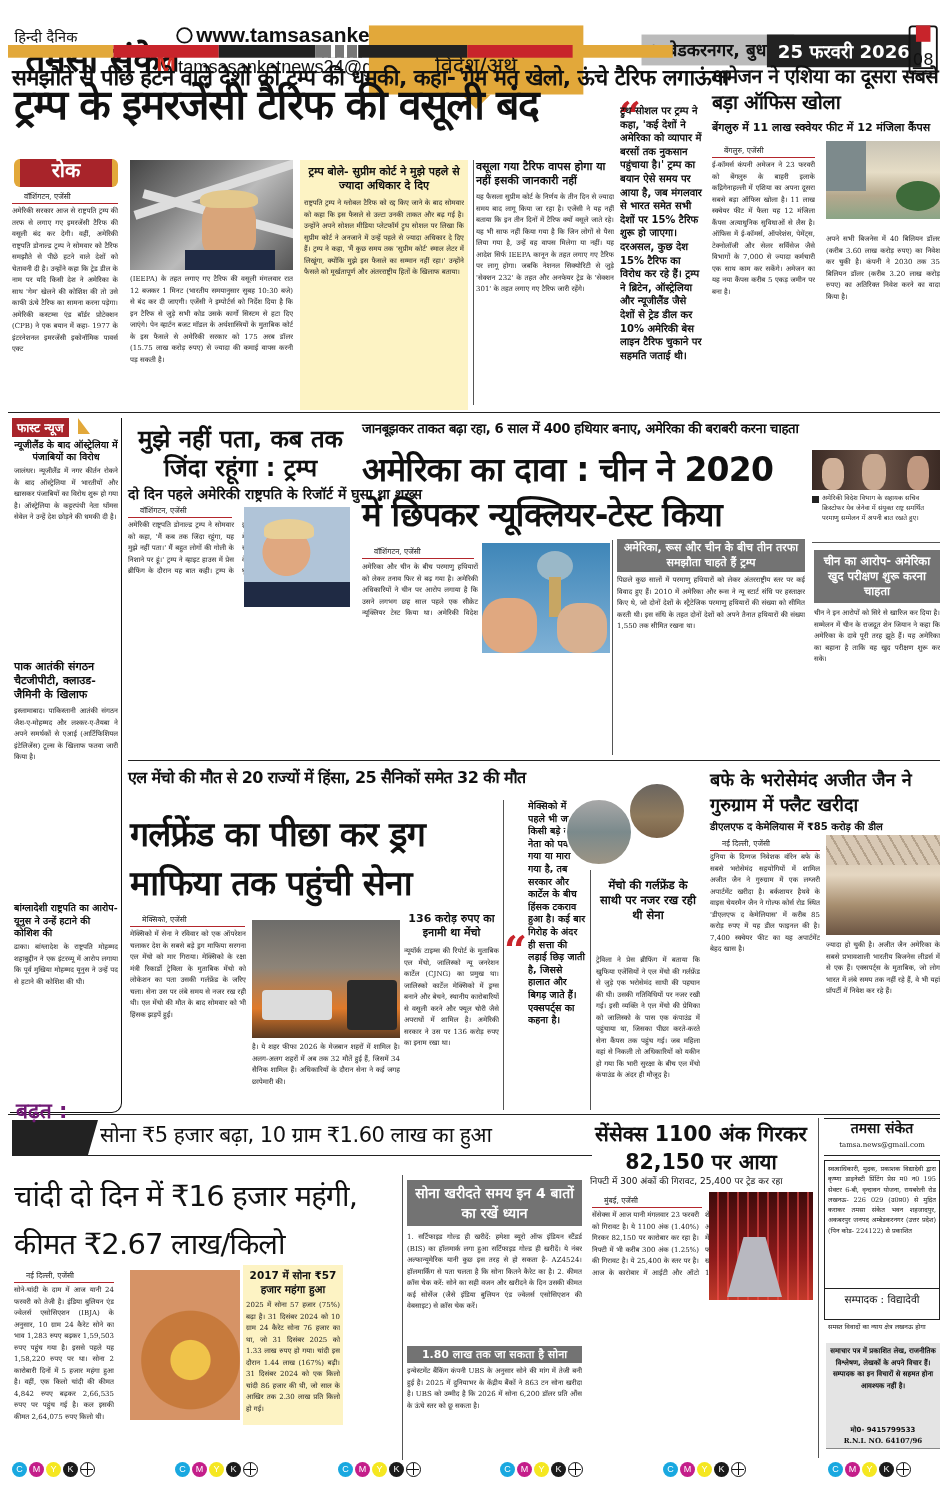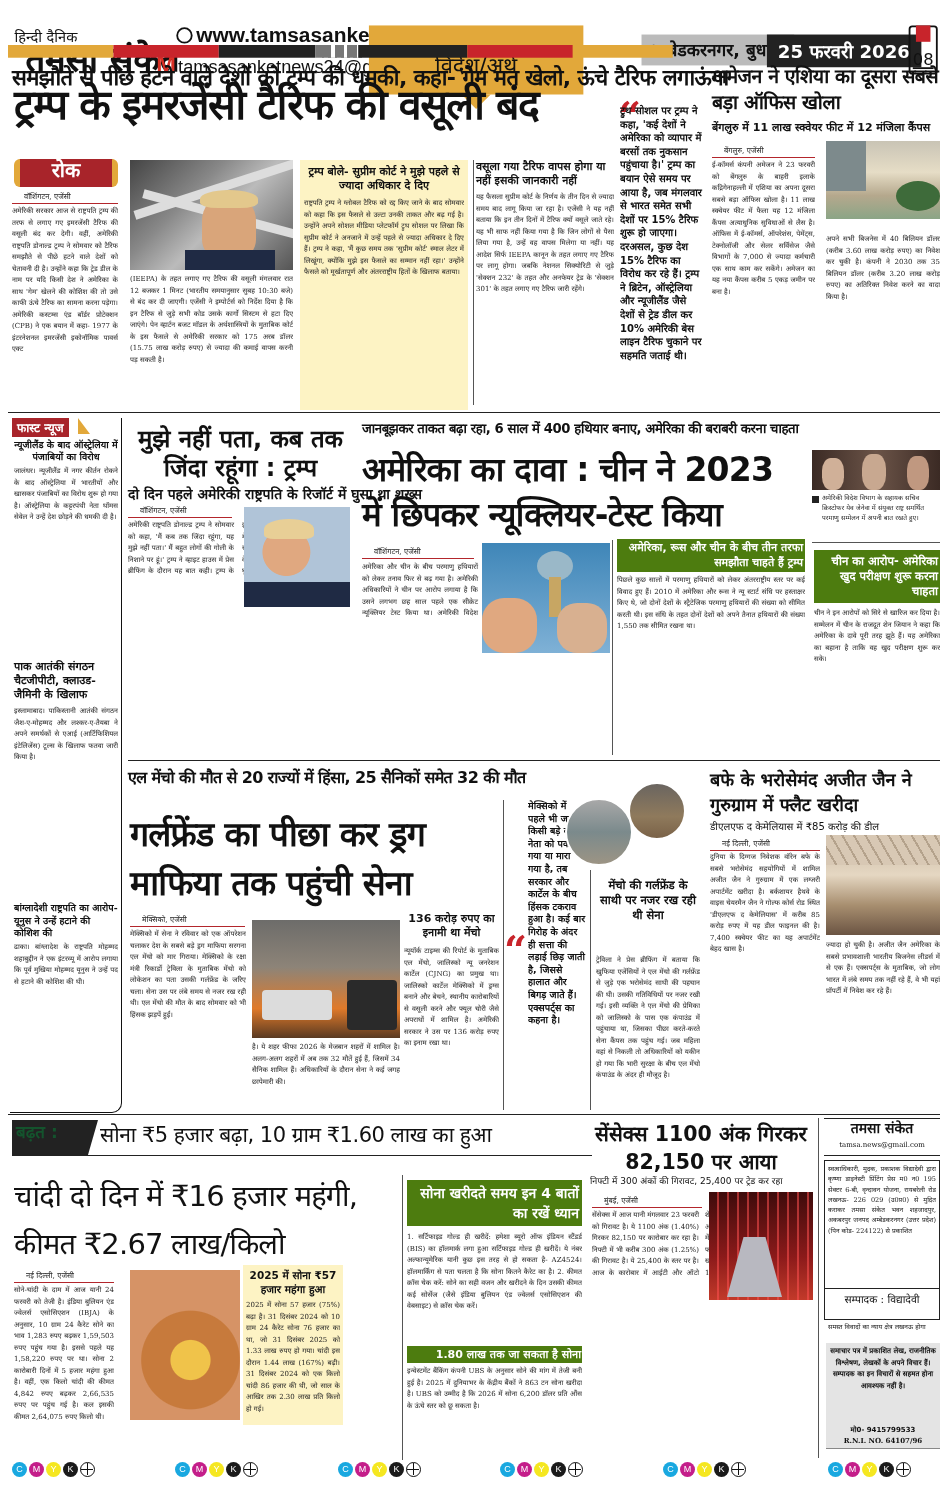--- a/index.html
+++ b/index.html
@@ -4,21 +4,21 @@
 <style>
 *{box-sizing:border-box;margin:0;padding:0}
 body{width:945px;height:1488px;background:#fff;font-family:"DejaVu Sans",sans-serif;color:#111;position:relative;overflow:hidden}
 .abs{position:absolute}
 .hd{font-family:"DejaVu Sans",sans-serif;font-weight:bold;color:#111;line-height:1.05}
 .body{font-family:"DejaVu Serif",serif;font-size:7px;line-height:11.5px;color:#222;text-align:justify;overflow:hidden}
 .dateline{font-family:"DejaVu Serif",serif;font-size:7.5px;color:#222;border-bottom:1.5px solid #b3262c;padding:2px 0 2px 12px}
 .vr{position:absolute;width:1px;background:#555}
 .hr{position:absolute;height:1px;background:#555}
 .photo{position:absolute;overflow:hidden}
-.redbox{background:#4d7c0f;color:#fff;text-align:right;font-family:"DejaVu Sans",sans-serif;font-weight:bold}
+.redbox{background:#737373;color:#fff;text-align:center;font-family:"DejaVu Sans",sans-serif;font-weight:bold}
 .yellowbox{background:#fdf3c4}
 .cmyk{position:absolute;top:1462px;display:flex;gap:2px;align-items:center}
 .cmyk span{display:inline-block;width:15px;height:15px;border-radius:50%;font-size:9px;color:#fff;text-align:center;line-height:15px;font-family:"Liberation Sans",sans-serif}
 .cmyk .reg{width:15px;height:15px;border:1.5px solid #111;border-radius:50%;position:relative;background:#fff}
 .cmyk .reg:before{content:"";position:absolute;left:6px;top:0;width:1px;height:12px;background:#111}
 .cmyk .reg:after{content:"";position:absolute;left:0;top:6px;width:12px;height:1px;background:#111}
 .quote{color:#c8242b;font-family:"DejaVu Serif",serif;font-weight:bold}
 </style>
 </head>
 <body>
@@ -111,21 +111,21 @@
 <div class="abs hd" data-name="trump-alive-headline" style="left:128px;top:425px;width:225px;text-align:center;font-size:24px;line-height:29px">मुझे नहीं पता, कब तक जिंदा रहूंगा : ट्रम्प</div>
 <div class="abs hd" data-name="trump-alive-subhead" style="left:128px;top:487px;width:230px;font-size:14px;white-space:nowrap;font-weight:bold">दो दिन पहले अमेरिकी राष्ट्रपति के रिजॉर्ट में घुसा था शख्स</div>
 <div class="abs dateline" data-name="trump-alive-dateline" style="left:128px;top:503px;width:104px">वॉशिंगटन, एजेंसी</div>
 <div class="abs body" data-name="trump-alive-body" style="left:128px;top:520px;width:220px;height:235px;column-count:2;column-gap:8px">अमेरिकी राष्ट्रपति डोनाल्ड ट्रम्प ने सोमवार को कहा, 'मैं कब तक जिंदा रहूंगा, यह मुझे नहीं पता।' मैं बहुत लोगों की गोली के निशाने पर हूं।' ट्रम्प ने व्हाइट हाउस में प्रेस ब्रीफिंग के दौरान यह बात कही। ट्रम्प के इस बयान को दो दिन पहले उनके रिजॉर्ट में हुई घुसपैठ से जोड़कर देखा जा रहा है। रविवार को एक शख्स शॉटगन लेकर ट्रम्प के फ्लोरिडा स्थित मार-ए-लागो रिजॉर्ट में घुसने की कोशिश कर रहा था।</div>
 <div class="photo" data-name="trump-alive-photo" style="left:244px;top:507px;width:106px;height:100px;background:radial-gradient(circle at 40% 45%,#e0a880 0 28%,#b0c4d8 29% 100%)">
   <div style="position:absolute;left:20px;top:12px;width:50px;height:20px;background:#e8cf96;border-radius:50% 50% 20% 20%"></div>
   <div style="position:absolute;left:0;top:75px;width:106px;height:25px;background:#1f2a44"></div>
 </div>
 
 <div class="abs hd" data-name="china-kicker" style="left:362px;top:422px;width:580px;font-size:13.2px;white-space:nowrap;letter-spacing:-0.4px">जानबूझकर ताकत बढ़ा रहा, 6 साल में 400 हथियार बनाए, अमेरिका की बराबरी करना चाहता</div>
-<div class="abs hd" data-name="china-headline" style="left:362px;top:447px;width:440px;font-size:33px;line-height:45px;letter-spacing:-0.8px">अमेरिका का दावा : चीन ने 2023 में छिपकर न्यूक्लियर-टेस्ट किया</div>
+<div class="abs hd" data-name="china-headline" style="left:362px;top:447px;width:440px;font-size:33px;line-height:45px;letter-spacing:-0.8px">अमेरिका का दावा : चीन ने 2020 में छिपकर न्यूक्लियर-टेस्ट किया</div>
 <div class="abs dateline" data-name="china-dateline" style="left:362px;top:544px;width:112px">वॉशिंगटन, एजेंसी</div>
 <div class="abs body" data-name="china-body" style="left:362px;top:562px;width:240px;height:195px;column-count:2;column-gap:8px">अमेरिका और चीन के बीच परमाणु हथियारों को लेकर तनाव फिर से बढ़ गया है। अमेरिकी अधिकारियों ने चीन पर आरोप लगाया है कि उसने लगभग छह साल पहले एक सीक्रेट न्यूक्लियर टेस्ट किया था। अमेरिकी विदेश विभाग के सहायक सचिव क्रिस्टोफर येव ने सोमवार को बताया कि 22 जून 2020 को चीन के पश्चिमी इलाके में स्थित लोप नूर में अंडरग्राउंड न्यूक्लियर टेस्ट सेंटर पर एक विस्फोट हुआ था।</div>
 <div class="photo" data-name="nuclear-test-photo" style="left:482px;top:543px;width:128px;height:110px;background:linear-gradient(180deg,#3f86b8 0%,#7fb1d6 100%)">
   <div style="position:absolute;left:55px;top:8px;width:36px;height:30px;border-radius:50%;background:#9ab8c8"></div>
   <div style="position:absolute;left:67px;top:34px;width:12px;height:40px;background:#c7a663"></div>
   <div style="position:absolute;left:0;top:55px;width:55px;height:55px;background:#e0a880;border-radius:40%"></div>
   <div style="position:absolute;left:75px;top:60px;width:50px;height:50px;background:#d8b090;border-radius:40%"></div>
 </div>
 <div class="vr" data-name="divider" style="left:612px;top:540px;height:215px"></div>
 <div class="abs redbox" data-name="three-way-deal-box" style="left:617px;top:539px;width:188px;font-size:11px;line-height:14.5px;padding:2px">अमेरिका, रूस और चीन के बीच तीन तरफा समझौता चाहते हैं ट्रम्प</div>
@@ -157,41 +157,41 @@
 <div class="vr" data-name="divider" style="left:503px;top:800px;height:310px"></div>
 <div class="abs hd" data-name="cartel-quote" style="left:528px;top:800px;width:58px;font-size:9.5px;line-height:12.6px;font-weight:bold;height:302px;overflow:hidden">मेक्सिको में पहले भी जब किसी बड़े कार्टेल नेता को पकड़ा गया या मारा गया है, तब सरकार और कार्टेल के बीच हिंसक टकराव हुआ है। कई बार गिरोह के अंदर ही सत्ता की लड़ाई छिड़ जाती है, जिससे हालात और बिगड़ जाते हैं। एक्सपर्ट्स का कहना है।</div>
 <div class="abs quote" data-name="quote-mark-icon" style="left:504px;top:930px;font-size:40px;line-height:40px">“</div>
 <div class="photo" data-name="airport-circle-photo" style="left:565px;top:798px;width:68px;height:68px;border-radius:50%;border:2px solid #fff;background:linear-gradient(180deg,#a8a8a8 0%,#7b8a8c 50%,#9c9484 100%)"></div>
 <div class="photo" data-name="road-circle-photo" style="left:628px;top:782px;width:58px;height:58px;border-radius:50%;border:2px solid #fff;background:linear-gradient(180deg,#6a6560 0%,#8f7a5c 60%,#7a6248 100%)"></div>
 <div class="vr" data-name="divider" style="left:590px;top:870px;height:240px"></div>
 <div class="abs hd" data-name="girlfriend-side-title" style="left:596px;top:878px;width:104px;font-size:11.5px;line-height:15px;text-align:center">मेंचो की गर्लफ्रेंड के साथी पर नजर रख रही थी सेना</div>
 <div class="abs body" data-name="girlfriend-side-body" style="left:596px;top:955px;width:104px;height:150px">ट्रेविला ने प्रेस ब्रीफिंग में बताया कि खुफिया एजेंसियों ने एल मेंचो की गर्लफ्रेंड से जुड़े एक भरोसेमंद साथी की पहचान की थी। उसकी गतिविधियों पर नजर रखी गई। इसी व्यक्ति ने एल मेंचो की प्रेमिका को जालिस्को के पास एक कंपाउंड में पहुंचाया था, जिसका पीछा करते-करते सेना कैंपस तक पहुंच गई। जब महिला वहां से निकली तो अधिकारियों को यकीन हो गया कि भारी सुरक्षा के बीच एल मेंचो कंपाउंड के अंदर ही मौजूद है।</div>
 
 <div class="abs hd" data-name="ajit-jain-headline" style="left:710px;top:767px;width:232px;font-size:18px;line-height:25px">बफे के भरोसेमंद अजीत जैन ने गुरुग्राम में फ्लैट खरीदा</div>
-<div class="abs hd" data-name="ajit-jain-subhead" style="left:710px;top:822px;width:232px;font-size:10px;white-space:nowrap;font-weight:normal">डीएलएफ द केमेलियास में ₹85 करोड़ की डील</div>
+<div class="abs hd" data-name="ajit-jain-subhead" style="left:710px;top:822px;width:232px;font-size:10px;white-space:nowrap;font-weight:bold">डीएलएफ द केमेलियास में ₹85 करोड़ की डील</div>
 <div class="abs dateline" data-name="ajit-jain-dateline" style="left:710px;top:836px;width:110px">नई दिल्ली, एजेंसी</div>
 <div class="abs body" data-name="ajit-jain-body-col1" style="left:710px;top:852px;width:110px;height:258px">दुनिया के दिग्गज निवेशक वॉरेन बफे के सबसे भरोसेमंद सहयोगियों में शामिल अजीत जैन ने गुरुग्राम में एक लग्जरी अपार्टमेंट खरीदा है। बर्कशायर हैथवे के वाइस चेयरमैन जैन ने गोल्फ कोर्स रोड स्थित 'डीएलएफ द केमेलियास' में करीब 85 करोड़ रुपए में यह डील फाइनल की है। 7,400 स्क्वेयर फीट का यह अपार्टमेंट बेहद खास है।</div>
 <div class="photo" data-name="luxury-flat-photo" style="left:826px;top:835px;width:114px;height:100px;background:linear-gradient(180deg,#c8b8a4 0%,#e5d7c2 40%,#a88f70 70%,#6b5443 100%)">
   <div style="position:absolute;left:0;top:0;width:114px;height:30px;background:repeating-linear-gradient(60deg,#d8c8b4 0 8px,#b4a28c 8px 10px)"></div>
 </div>
 <div class="abs body" data-name="ajit-jain-body-col2" style="left:826px;top:940px;width:114px;height:170px">ज्यादा हो चुकी है। अजीत जैन अमेरिका के सबसे प्रभावशाली भारतीय बिजनेस लीडर्स में से एक हैं। एक्सपर्ट्स के मुताबिक, जो लोग भारत में लंबे समय तक नहीं रहे हैं, वे भी यहां प्रॉपर्टी में निवेश कर रहे हैं।</div>
 
 <div class="hr" data-name="divider" style="left:8px;top:1114px;width:932px;background:#222"></div>
 
 <div class="abs" data-name="gold-banner" style="left:12px;top:1120px;width:580px;height:36px;border-bottom:1.5px solid #222"></div>
 <div class="abs" data-name="gold-banner-label-bg" style="left:12px;top:1120px;width:86px;height:36px;background:#222;clip-path:polygon(0 0,100% 0,88% 100%,0 100%)"></div>
-<div class="abs hd" data-name="gold-banner-label" style="left:16px;top:1124px;color:#14532d;font-size:17px">बढ़त :</div>
+<div class="abs hd" data-name="gold-banner-label" style="left:16px;top:1100px;color:#701a75;font-size:21px">बढ़त :</div>
 <div class="abs hd" data-name="gold-banner-text" style="left:100px;top:1124px;font-size:21px;white-space:nowrap;font-weight:normal;letter-spacing:-0.5px">सोना ₹5 हजार बढ़ा, 10 ग्राम ₹1.60 लाख का हुआ</div>
 <div class="abs hd" data-name="silver-headline" style="left:14px;top:1172px;width:390px;font-size:29px;line-height:48px;font-weight:normal;letter-spacing:-0.8px">चांदी दो दिन में ₹16 हजार महंगी, कीमत ₹2.67 लाख/किलो</div>
 <div class="abs dateline" data-name="gold-dateline" style="left:14px;top:1268px;width:100px">नई दिल्ली, एजेंसी</div>
 <div class="abs body" data-name="gold-body" style="left:14px;top:1285px;width:100px;height:172px">सोने-चांदी के दाम में आज यानी 24 फरवरी को तेजी है। इंडिया बुलियन एंड ज्वेलर्स एसोसिएशन (IBJA) के अनुसार, 10 ग्राम 24 कैरेट सोने का भाव 1,283 रुपए बढ़कर 1,59,503 रुपए पहुंच गया है। इससे पहले यह 1,58,220 रुपए पर था। सोना 2 कारोबारी दिनों में 5 हजार महंगा हुआ है। वहीं, एक किलो चांदी की कीमत 4,842 रुपए बढ़कर 2,66,535 रुपए पर पहुंच गई है। कल इसकी कीमत 2,64,075 रुपए किलो थी।</div>
 <div class="photo" data-name="gold-jewelry-photo" style="left:130px;top:1270px;width:110px;height:150px;background:radial-gradient(circle at 55% 60%,#f0c34a 0 18%,#c77a3c 19% 45%,#d69366 46% 100%)"></div>
 <div class="abs body" data-name="gold-body-col2" style="left:130px;top:1424px;width:110px;height:34px"></div>
 <div class="abs yellowbox" data-name="gold-2025-box" style="left:243px;top:1265px;width:100px;height:160px"></div>
-<div class="abs hd" data-name="gold-2025-title" style="left:246px;top:1268px;width:94px;text-align:center;font-size:10.5px;line-height:14px">2025 में सोना ₹57 हजार महंगा हुआ</div>
+<div class="abs hd" data-name="gold-2025-title" style="left:246px;top:1268px;width:94px;text-align:center;font-size:10.5px;line-height:14px">2017 में सोना ₹57 हजार महंगा हुआ</div>
 <div class="abs body" data-name="gold-2025-body" style="left:246px;top:1300px;width:94px;height:158px">2025 में सोना 57 हजार (75%) बढ़ा है। 31 दिसंबर 2024 को 10 ग्राम 24 कैरेट सोना 76 हजार का था, जो 31 दिसंबर 2025 को 1.33 लाख रुपए हो गया। चांदी इस दौरान 1.44 लाख (167%) बढ़ी। 31 दिसंबर 2024 को एक किलो चांदी 86 हजार की थी, जो साल के आखिर तक 2.30 लाख प्रति किलो हो गई।</div>
 
 <div class="vr" data-name="divider" style="left:402px;top:1175px;height:285px"></div>
 <div class="abs redbox" data-name="gold-tips-box" style="left:407px;top:1180px;width:175px;font-size:14px;line-height:20px;padding:3px">सोना खरीदते समय इन 4 बातों का रखें ध्यान</div>
 <div class="abs body" data-name="gold-tips-body" style="left:407px;top:1232px;width:175px;height:112px">1. सर्टिफाइड गोल्ड ही खरीदें: हमेशा ब्यूरो ऑफ इंडियन स्टैंडर्ड (BIS) का हॉलमार्क लगा हुआ सर्टिफाइड गोल्ड ही खरीदें। ये नंबर अल्फान्यूमेरिक यानी कुछ इस तरह से हो सकता है- AZ4524। हॉलमार्किंग से पता चलता है कि सोना कितने कैरेट का है। 2. कीमत क्रॉस चेक करें: सोने का सही वजन और खरीदने के दिन उसकी कीमत कई सोर्सेज (जैसे इंडिया बुलियन एंड ज्वेलर्स एसोसिएशन की वेबसाइट) से क्रॉस चेक करें।</div>
 <div class="abs redbox" data-name="gold-forecast-box" style="left:407px;top:1346px;width:175px;font-size:11px;line-height:15px;padding:1px">1.80 लाख तक जा सकता है सोना</div>
 <div class="abs body" data-name="gold-forecast-body" style="left:407px;top:1366px;width:175px;height:92px">इन्वेस्टमेंट बैंकिंग कंपनी UBS के अनुसार सोने की मांग में तेजी बनी हुई है। 2025 में दुनियाभर के केंद्रीय बैंकों ने 863 टन सोना खरीदा है। UBS को उम्मीद है कि 2026 में सोना 6,200 डॉलर प्रति औंस के ऊंचे स्तर को छू सकता है।</div>
 
 <div class="abs hd" data-name="sensex-headline" style="left:590px;top:1120px;width:222px;text-align:center;font-size:20.5px;line-height:28px">सेंसेक्स 1100 अंक गिरकर 82,150 पर आया</div>
 <div class="abs hd" data-name="sensex-subhead" style="left:590px;top:1177px;width:225px;font-size:9px;white-space:nowrap;font-weight:normal">निफ्टी में 300 अंकों की गिरावट, 25,400 पर ट्रेड कर रहा</div>

